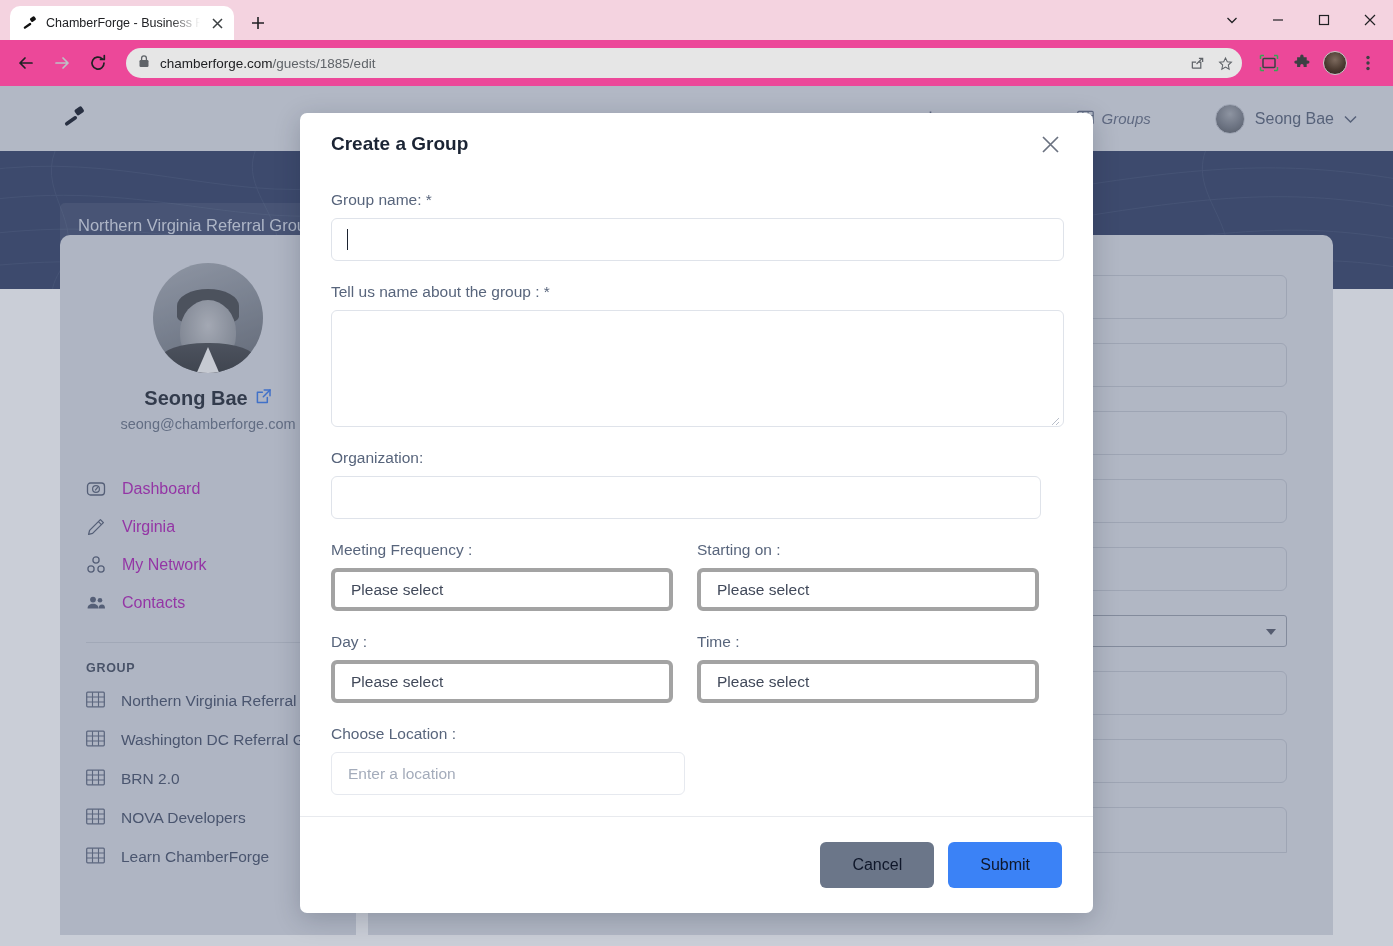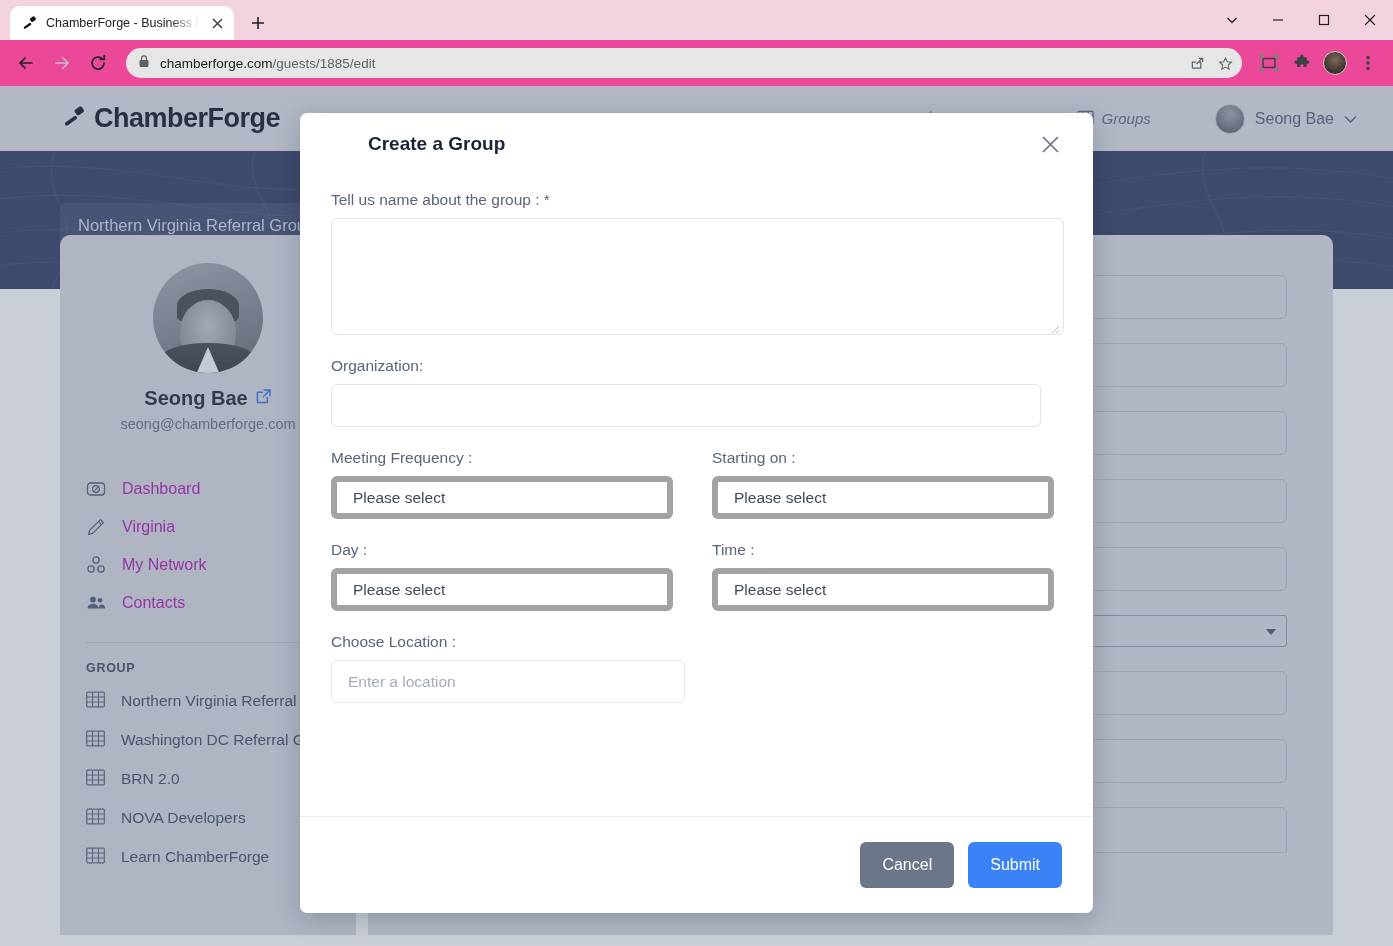--- a/index.html
+++ b/index.html
@@ -232,21 +232,21 @@
     position: absolute; left: 300px; top: 27px;
     width: 793px; height: 800px;
     background: #ffffff; border-radius: 7px;
     box-shadow: 0 6px 26px rgba(20,28,45,0.22);
     z-index: 60; display: flex; flex-direction: column;
   }
   .modal-head {
     height: 62px; display: flex; align-items: center;
     padding: 0 30px 0 31px; flex: 0 0 62px;
   }
-  .modal-title { font-size: 19px; font-weight: bold; color: #1b2434; margin-left: 37px; }
+  .modal-title { font-size: 19px; font-weight: bold; color: #1b2434; }
   .modal-close {
     margin-left: auto; width: 26px; height: 26px;
     display: flex; align-items: center; justify-content: center;
     color: #6b7280;
   }
   .modal-body {
     flex: 1; padding: 16px 31px 0 31px; overflow: hidden;
   }
   .f-label {
     font-size: 15.5px; color: #58657c; margin-bottom: 9px; display: block;
@@ -266,42 +266,42 @@
     width: 733px; height: 117px; border: 1px solid #dfe3ea; border-radius: 6px;
     background: #fff; padding: 10px 14px; font-size: 15.5px; color: #2b3442;
     font-family: "Liberation Sans", sans-serif; outline: none; resize: none;
     display: block;
   }
   .resize-grip {
     position: absolute; right: 4px; bottom: 4px; width: 11px; height: 11px;
     pointer-events: none;
   }
   .f-input.org { width: 710px; }
-  .two-col { display: flex; gap: 39px; margin-bottom: 22px; }
+  .two-col { display: flex; gap: 24px; margin-bottom: 22px; }
   .col { width: 342px; }
   .f-select {
-    width: 342px; height: 43px; border: 6px solid #a3a3a3; border-radius: 6px;
+    width: 342px; height: 43px; border: 4px solid #a3a3a3; border-radius: 6px;
     background: #fff; display: flex; align-items: center; padding: 0 16px;
     font-size: 15.5px; color: #41495a;
   }
   .f-loc {
     width: 354px; height: 43px; border: 1px solid #e6e9ef; border-radius: 6px;
     background: #fff; padding: 0 16px; font-size: 15.5px; color: #2b3442;
     font-family: "Liberation Sans", sans-serif; outline: none;
   }
   .f-loc::placeholder { color: #a4acbb; }
   .modal-foot {
     flex: 0 0 97px; border-top: 1px solid #e8eaee;
     display: flex; align-items: center; justify-content: flex-end;
     gap: 14px; padding: 0 31px;
   }
   .btn {
     height: 46px; border-radius: 6px; border: none; cursor: pointer;
-    font-size: 16px; color: #ffffff; font-family: "Liberation Sans", sans-serif;
-    padding: 0 22px;
+    font-size: 16px; color: #0f172a; font-family: "Liberation Sans", sans-serif;
+    padding: 0 32px;
   }
   .btn-cancel { background: #6b7689; min-width: 88px; }
   .btn-submit { background: #3b82f6; min-width: 88px; }
 </style>
 </head>
 <body>
 
 <div class="browser">
 
   <div class="tabstrip">
@@ -422,21 +422,20 @@
       <div class="app-header">
         <div class="brand">
           <span>
             <svg width="26" height="26" viewBox="0 0 26 26">
               <g fill="#0d1526">
                 <rect x="2" y="15" width="14" height="3.6" rx="1.8" transform="rotate(-35 9 16.8)"></rect>
                 <rect x="13" y="3.5" width="8.5" height="6.8" rx="1.8" transform="rotate(-35 17.2 6.9)"></rect>
               </g>
             </svg>
           </span>
-          <span class="brand-text">ChamberForge</span>
         </div>
         <div class="hdr-nav">
           <div class="hdr-link">
             <span>
               <svg width="15" height="15" viewBox="0 0 15 15">
                   <path d="M7.5 1.5 V13.5 M1.5 7.5 H13.5" stroke="#59657d" stroke-width="1.6" fill="none"></path>
                 </svg>
             </span>
             <span>Add a Referral</span>
           </div>
@@ -622,20 +621,27 @@
         <span class="modal-title">Create a Group</span>
         <span class="modal-close">
           <svg width="19" height="19" viewBox="0 0 19 19">
               <path d="M2 2 L17 17 M17 2 L2 17" stroke="#6b7280" stroke-width="1.7" fill="none"></path>
             </svg>
         </span>
       </div>
 
       <div class="modal-body">
 
+        <div class="f-group">
+          <label class="f-label">Group name: *</label>
+          <div style="position:relative; width:733px;">
+            <input class="f-input" type="text" value="" style="">
+            <span class="caret"></span>
+          </div>
+        </div>
 
         <div class="f-group">
           <label class="f-label">Tell us name about the group : *</label>
           <div style="position:relative; width:733px;">
             <textarea class="f-textarea" style=""></textarea>
             <span class="resize-grip">
               <svg width="11" height="11" viewBox="0 0 11 11">
                   <path d="M10 3 L3 10 M10 7 L7 10" stroke="#b8bec9" stroke-width="1" fill="none"></path>
                 </svg>
             </span>

